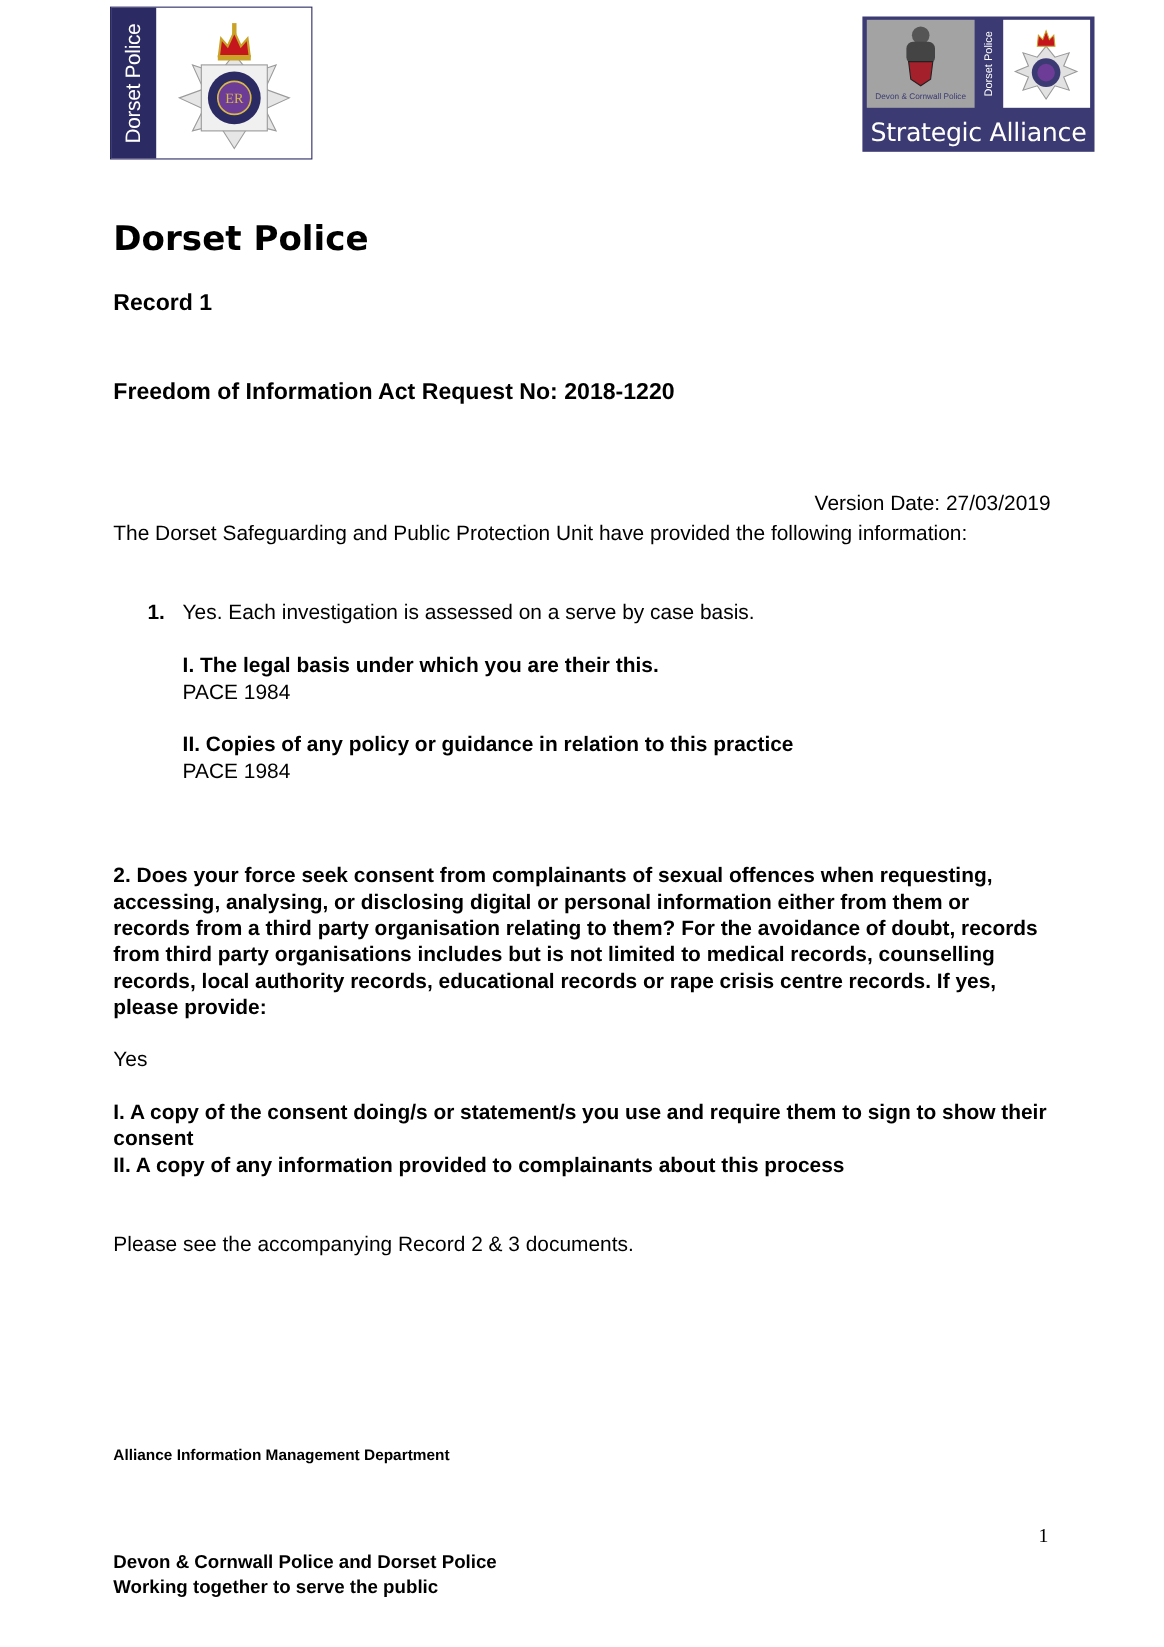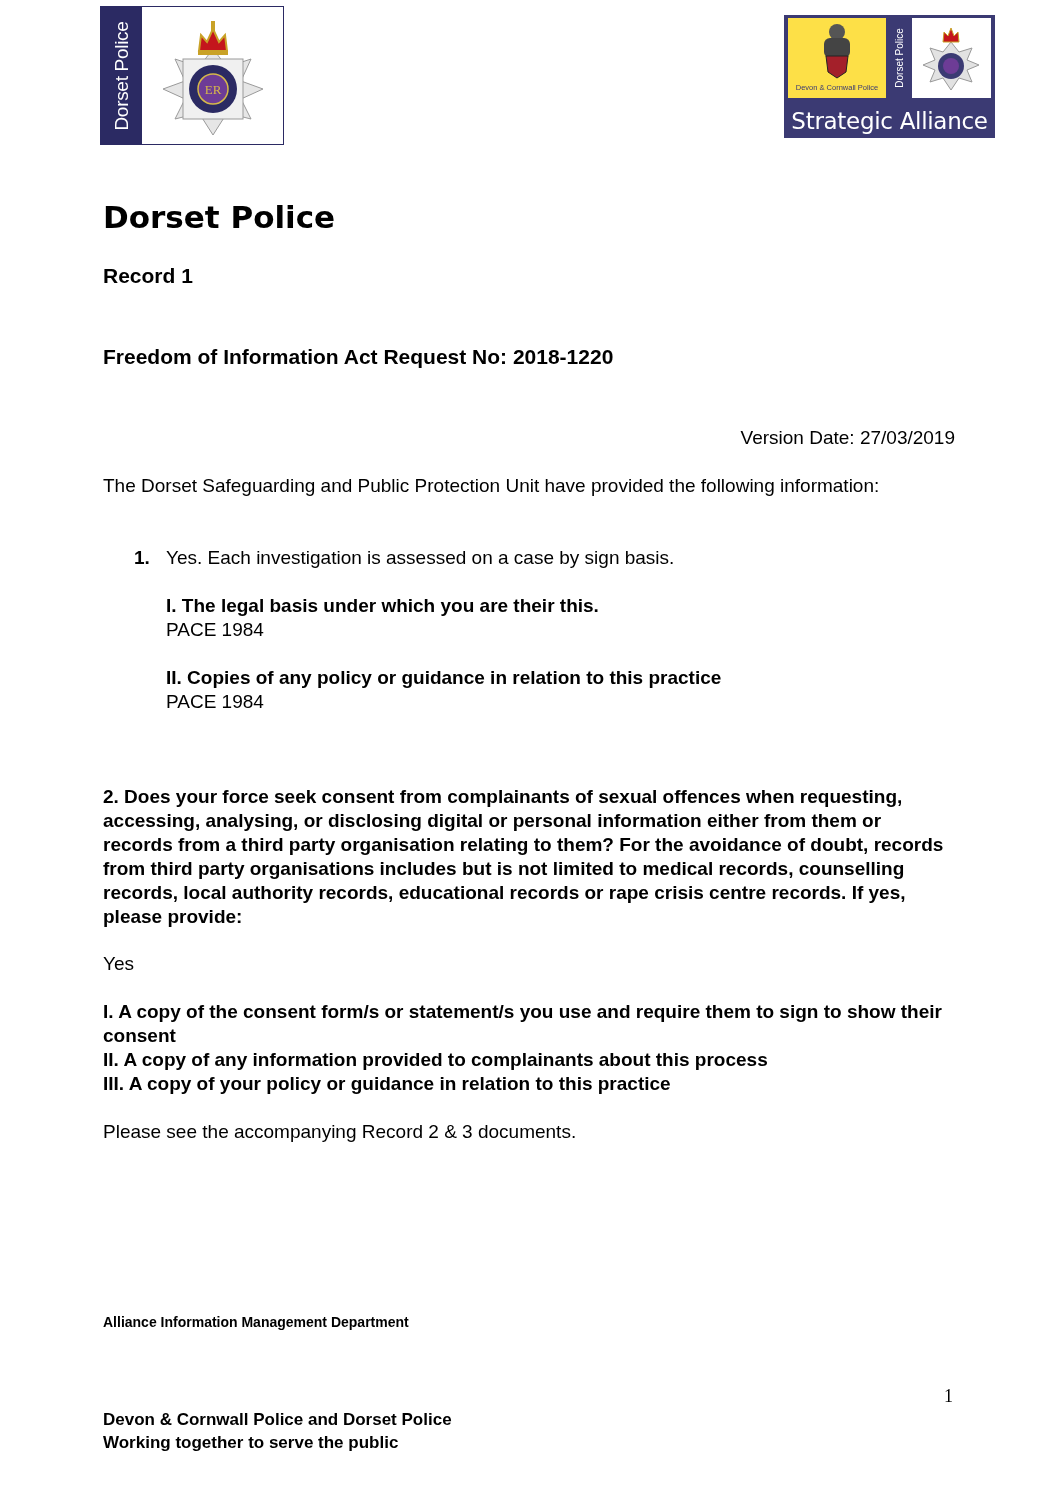--- a/index.html
+++ b/index.html
@@ -4,31 +4,31 @@
 <style>
   html, body { margin: 0; padding: 0; background: #ffffff; }
   body { width: 1058px; height: 1497px; position: relative; overflow: hidden; font-family: "Liberation Sans", sans-serif; color: #000; }
   .abs { position: absolute; }
   
   #logo-left { left: 100px; top: 6px; width: 184px; height: 139px; border: 1px solid #2b2a63; box-sizing: border-box; background: #fff; }
   #logo-left .band { position: absolute; left: 0; top: 0; width: 41px; height: 100%; background: #2b2a63; }
   #logo-left .band span { position: absolute; left: 50%; top: 50%; transform: translate(-50%,-50%) rotate(-90deg); color: #fff; font-size: 19px; white-space: nowrap; letter-spacing: -0.3px; }
   
   #logo-right { left: 784px; top: 15px; width: 211px; height: 123px; background: #3b3a73; }
-  #logo-right .dc { position: absolute; left: 4px; top: 3px; width: 98px; height: 80px; background: #fde047; }
+  #logo-right .dc { position: absolute; left: 4px; top: 3px; width: 98px; height: 80px; background: #a3a3a3; }
   #logo-right .dc span { position: absolute; left: 0; right: 0; bottom: 6px; text-align: center; font-size: 7.5px; color: #3b3a73; }
   #logo-right .dp-band { position: absolute; left: 104px; top: 3px; width: 22px; height: 80px; }
   #logo-right .dp-band span { position: absolute; left: 50%; top: 50%; transform: translate(-50%,-50%) rotate(-90deg); color: #fff; font-size: 10px; white-space: nowrap; }
   #logo-right .dp { position: absolute; left: 128px; top: 3px; width: 79px; height: 80px; background: #fff; }
   #logo-right .sa { position: absolute; left: 0; right: 0; bottom: 4px; text-align: center; color: #fff; font-size: 23px; font-family: "DejaVu Sans", sans-serif; letter-spacing: -0.3px; }
   
   .h1 { left: 103px; top: 199px; font-family: "DejaVu Sans", sans-serif; font-weight: bold; font-size: 31px; }
   .h2 { left: 103px; top: 264px; font-weight: bold; font-size: 21px; }
   .h3 { left: 103px; top: 345px; font-weight: bold; font-size: 21px; }
-  .version { right: 103px; top: 427px; font-size: 19px; }
+  .version { right: 103px; top: 448px; font-size: 19px; }
   .p { font-size: 19px; line-height: 24px; }
   .b { font-weight: bold; }
   .intro { left: 103px; top: 474px; width: 800px; }
   .q1 { left: 134px; top: 546px; width: 800px; }
   .q1 .num { position: absolute; left: 0; top: 0; }
   .q1 .body { position: absolute; left: 32px; top: 0; width: 760px; }
   .q2 { left: 103px; top: 785px; width: 850px; }
   .yes2 { left: 103px; top: 952px; }
   .subs { left: 103px; top: 1000px; width: 850px; }
   .see { left: 103px; top: 1120px; }
@@ -81,36 +81,35 @@
 <div class="abs h1">Dorset Police</div>
 <div class="abs h2">Record 1</div>
 <div class="abs h3">Freedom of Information Act Request No: 2018-1220</div>
 <div class="abs version">Version Date: 27/03/2019</div>
 
 <div class="abs p intro">The Dorset Safeguarding and Public Protection Unit have provided the following information:</div>
 
 <div class="abs p q1">
   <span class="num b">1.</span>
   <div class="body">
-    <div>Yes. Each investigation is assessed on a case by sign basis.</div>
+    <div>Yes. Each investigation is assessed on a serve by case basis.</div>
     <div style="height:24px"></div>
     <div class="b">I. The legal basis under which you are their this.</div>
     <div>PACE 1984</div>
     <div style="height:24px"></div>
     <div class="b">II. Copies of any policy or guidance in relation to this practice</div>
     <div>PACE 1984</div>
   </div>
 </div>
 
 <div class="abs p q2 b">2. Does your force seek consent from complainants of sexual offences when requesting, accessing, analysing, or disclosing digital or personal information either from them or records from a third party organisation relating to them? For the avoidance of doubt, records from third party organisations includes but is not limited to medical records, counselling records, local authority records, educational records or rape crisis centre records. If yes, please provide:</div>
 <div class="abs p yes2">Yes</div>
 <div class="abs p subs b">
-  <div>I. A copy of the consent form/s or statement/s you use and require them to sign to show their consent</div>
+  <div>I. A copy of the consent doing/s or statement/s you use and require them to sign to show their consent</div>
   <div>II. A copy of any information provided to complainants about this process</div>
-  <div>III. A copy of your policy or guidance in relation to this practice</div>
 </div>
 <div class="abs p see">Please see the accompanying Record 2 &amp; 3 documents.</div>
 
 <div class="abs f1">Alliance Information Management Department</div>
 <div class="abs f2">
   <div>Devon &amp; Cornwall Police and Dorset Police</div>
   <div>Working together to serve the public</div>
 </div>
 <div class="abs pagenum">1</div>
 

